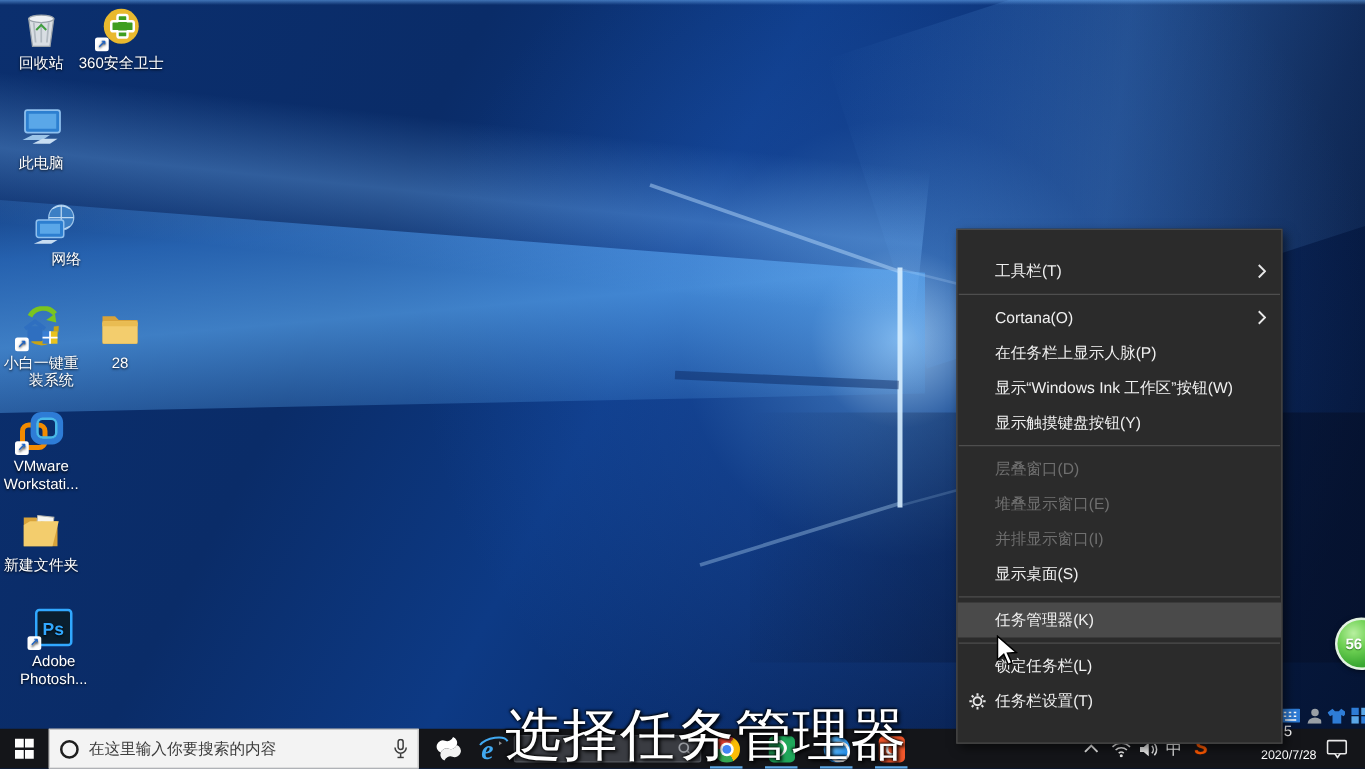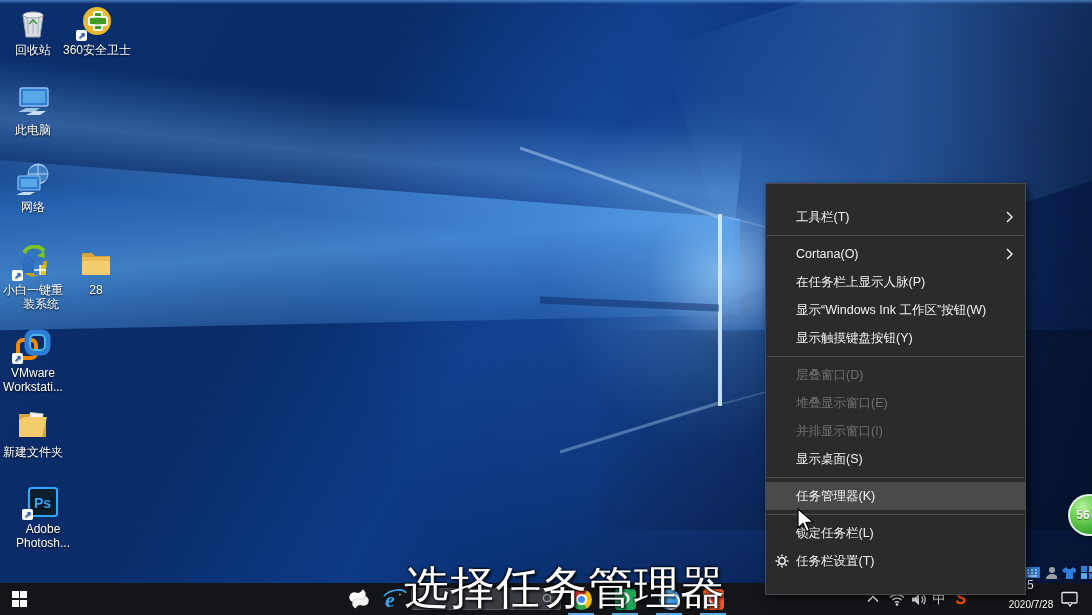--- a/index.html
+++ b/index.html
@@ -147,21 +147,21 @@
       <svg width="38" height="36" viewBox="0 0 38 36">
     <rect x="6" y="3" width="28" height="18" rx="2" fill="#2d7fd0" stroke="#8fc0ee" stroke-width="1.4"></rect>
     <rect x="9" y="6" width="22" height="12" fill="#5aa7e8"></rect>
     <path d="M4 27 l8 -4 h14 l-6 4 z" fill="#9cc4e8"></path>
     <path d="M12 30 l8 -4 h12 l-6 4 z" fill="#c7ddf2"></path>
   </svg>
     </div>
   <span class="lbl">此电脑</span>
 </div>
 
-<div class="dicon" style="left:1px; top:162px;">
+<div class="dicon" style="left:1px; top:162px;align-items:flex-end;">
   <div class="art">
       <svg width="38" height="36" viewBox="0 0 38 36">
     <circle cx="24" cy="12" r="10" fill="#3c7fc4" stroke="#9cc4e8" stroke-width="1"></circle>
     <path d="M14 12 h20 M24 2 v20 M17 5 a13 13 0 0 1 14 0 M17 19 a13 13 0 0 0 14 0" stroke="#bcd8f2" stroke-width="1" fill="none"></path>
     <rect x="4" y="14" width="22" height="14" rx="2" fill="#2d7fd0" stroke="#8fc0ee" stroke-width="1.2"></rect>
     <rect x="7" y="17" width="16" height="8" fill="#5aa7e8"></rect>
     <path d="M2 33 l7 -3 h12 l-5 3 z" fill="#c7ddf2"></path>
   </svg>
     </div>
   <span class="lbl">网络</span>
@@ -266,20 +266,28 @@
 
   <div class="tb-abs start-btn">
     <span class="win-logo">
         <span></span>
         <span></span>
         <span></span>
         <span></span>
       </span>
   </div>
 
+  <div class="tb-abs search-box">
+    <span class="cortana-ring"></span>
+    <input class="search-input" type="text" placeholder="在这里输入你要搜索的内容" style="">
+    <svg width="11" height="16" viewBox="0 0 11 16">
+      <rect x="3.5" y="0.5" width="4" height="8" rx="2" fill="none" stroke="#3c3c3c" stroke-width="1.2"></rect>
+      <path d="M1 7 a4.5 4.5 0 0 0 9 0 M5.5 12 v3 M3 15 h5" fill="none" stroke="#3c3c3c" stroke-width="1.2"></path>
+    </svg>
+  </div>
 
   <div class="tb-abs tile t-360">
     <svg width="22" height="22" viewBox="0 0 22 22">
       <path d="M11 1 a5 5 0 0 1 5 5 a5 5 0 0 1 -5 5 a5 5 0 0 0 -5 5 a5 5 0 0 1 -5 -5 a5 5 0 0 1 5 -5 a5 5 0 0 0 5 -5z" fill="#fff" transform="rotate(20 11 11)"></path>
       <path d="M11 21 a5 5 0 0 1 -5 -5 a5 5 0 0 1 5 -5 a5 5 0 0 0 5 -5 a5 5 0 0 1 5 5 a5 5 0 0 1 -5 5 a5 5 0 0 0 -5 5z" fill="#f2f2f2" transform="rotate(20 11 11)"></path>
     </svg>
   </div>
 
   <div class="tb-abs tile t-e">
     <svg width="26" height="24" viewBox="0 0 26 24">

